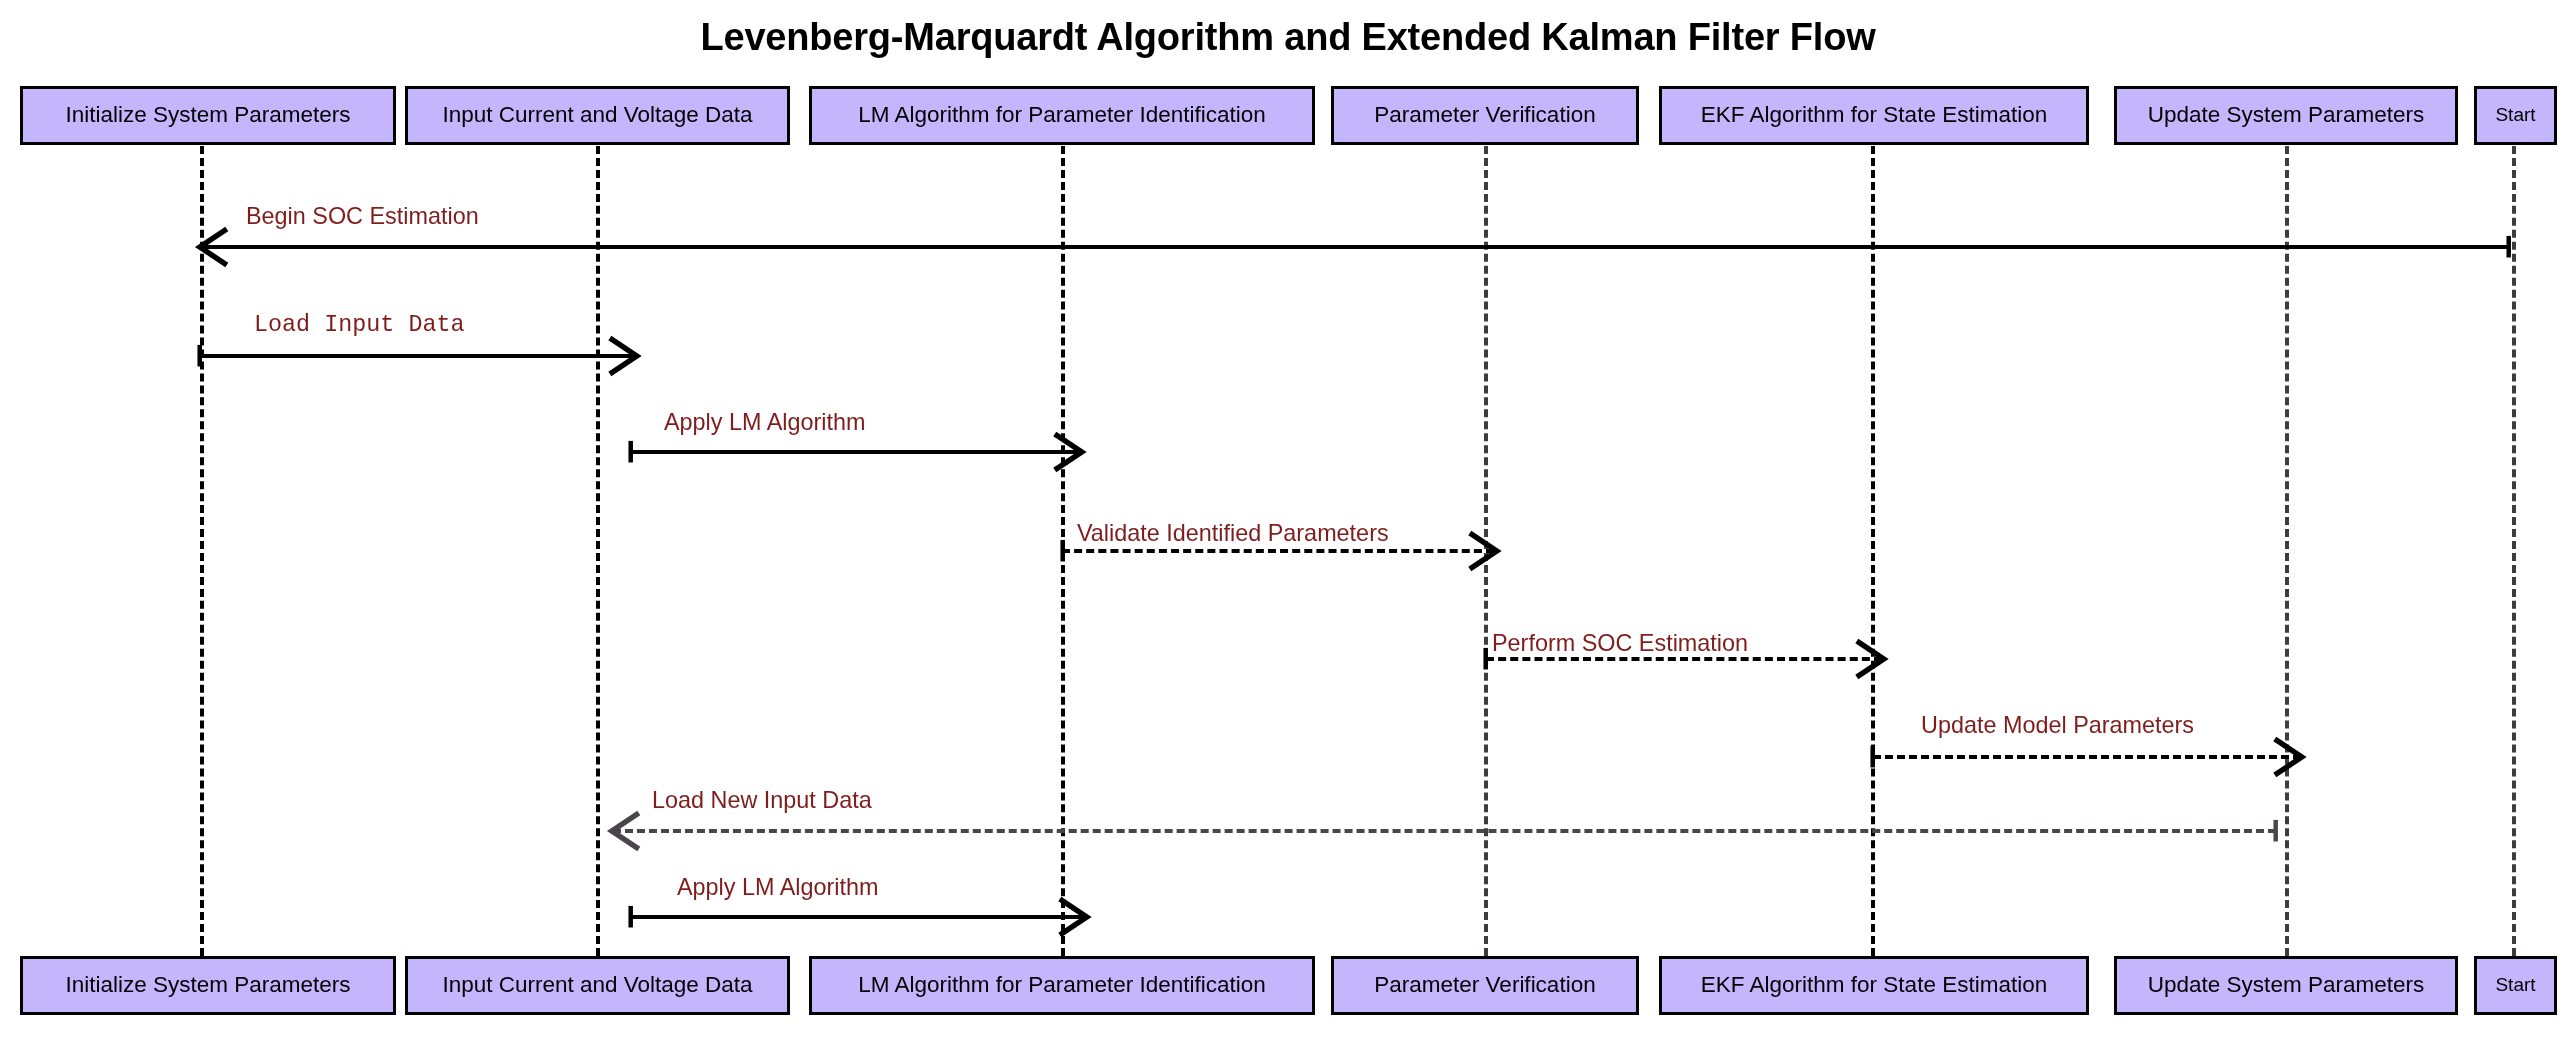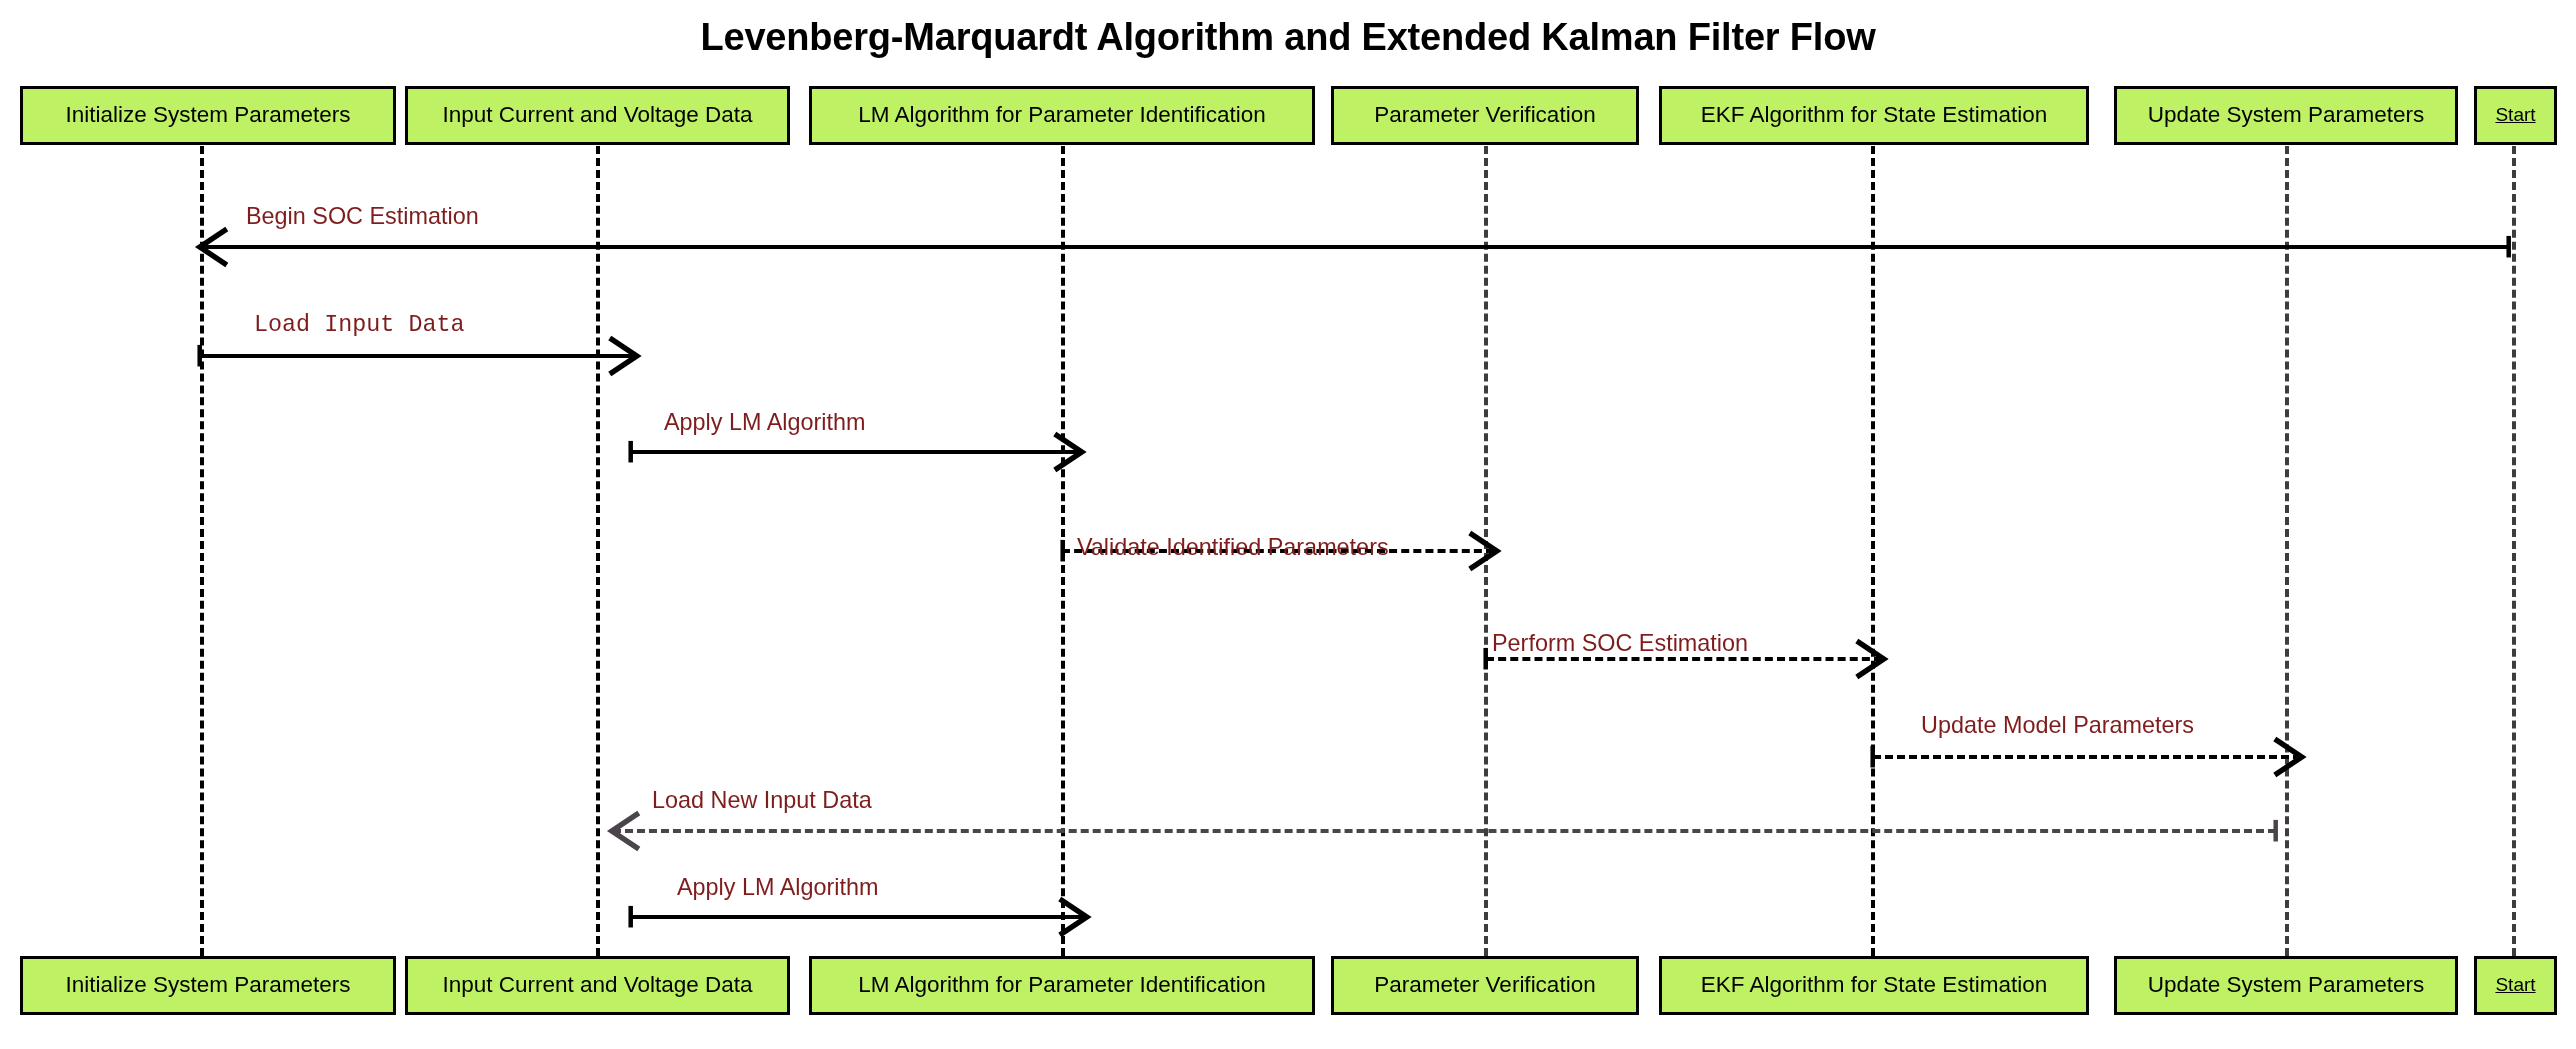--- a/index.html
+++ b/index.html
@@ -18,33 +18,33 @@
     font-size:38px;
     font-weight:bold;
     color:#000000;
     letter-spacing:-0.2px;
     font-family:"Liberation Sans", sans-serif;
   }
 
   .participant-box {
     position:absolute;
     box-sizing:border-box;
-    background:#bef264;
+    background:#c4b5fd;
     border:3.6px solid #000000;
     display:flex;
     align-items:center;
     justify-content:center;
     color:#000000;
     font-size:22.5px;
     font-family:"Liberation Sans", sans-serif;
     line-height:1.1;
     white-space:nowrap;
     overflow:hidden;
   }
-  .participant-box.small { font-size:19px;text-decoration:underline; }
+  .participant-box.small { font-size:19px; }
 
   .lifeline {
     position:absolute;
     width:0;
     border-left:4.5px dashed #000000;
   }
   .lifeline.faint { border-left-color:#3f3b3f; }
 
   .msg-label {
     position:absolute;
@@ -151,21 +151,21 @@
         <path d="M 3 1 L 3 25" stroke="#000000" stroke-width="5"></path>
       </svg>
       <div class="msg-label" style="left: 664px; top: 409px;">Apply LM Algorithm</div>
       <div class="msg-line dashed" style="left: 1062px; top: 549px; width: 432px;"></div>
       <svg class="head" width="36" height="40" style="left: 1468px; top: 531px;" viewBox="0 0 40 44">
         <path d="M 2 2 L 32 22 L 2 42" fill="none" stroke="#000000" stroke-width="6"></path>
       </svg>
       <svg class="head" width="7.2" height="23.4" style="left: 1060px; top: 539px;" viewBox="0 0 8 26">
         <path d="M 3 1 L 3 25" stroke="#000000" stroke-width="5"></path>
       </svg>
-      <div class="msg-label" style="left: 1077px; top: 534px;">Validate Identified Parameters</div>
+      <div class="msg-label" style="left: 1077px; top: 520px;">Validate Identified Parameters</div>
       <div class="msg-line dashed" style="left: 1486px; top: 657px; width: 396px;"></div>
       <svg class="head" width="36" height="40" style="left: 1855px; top: 639px;" viewBox="0 0 40 44">
         <path d="M 2 2 L 32 22 L 2 42" fill="none" stroke="#000000" stroke-width="6"></path>
       </svg>
       <svg class="head" width="7.2" height="23.4" style="left: 1483px; top: 647px;" viewBox="0 0 8 26">
         <path d="M 3 1 L 3 25" stroke="#000000" stroke-width="5"></path>
       </svg>
       <div class="msg-label" style="left: 1492px; top: 615px; margin-top: 15px;">Perform SOC Estimation</div>
       <div class="msg-line dashed" style="left: 1873px; top: 755px; width: 428px;"></div>
       <svg class="head" width="36" height="40" style="left: 2273px; top: 737px;" viewBox="0 0 40 44">

